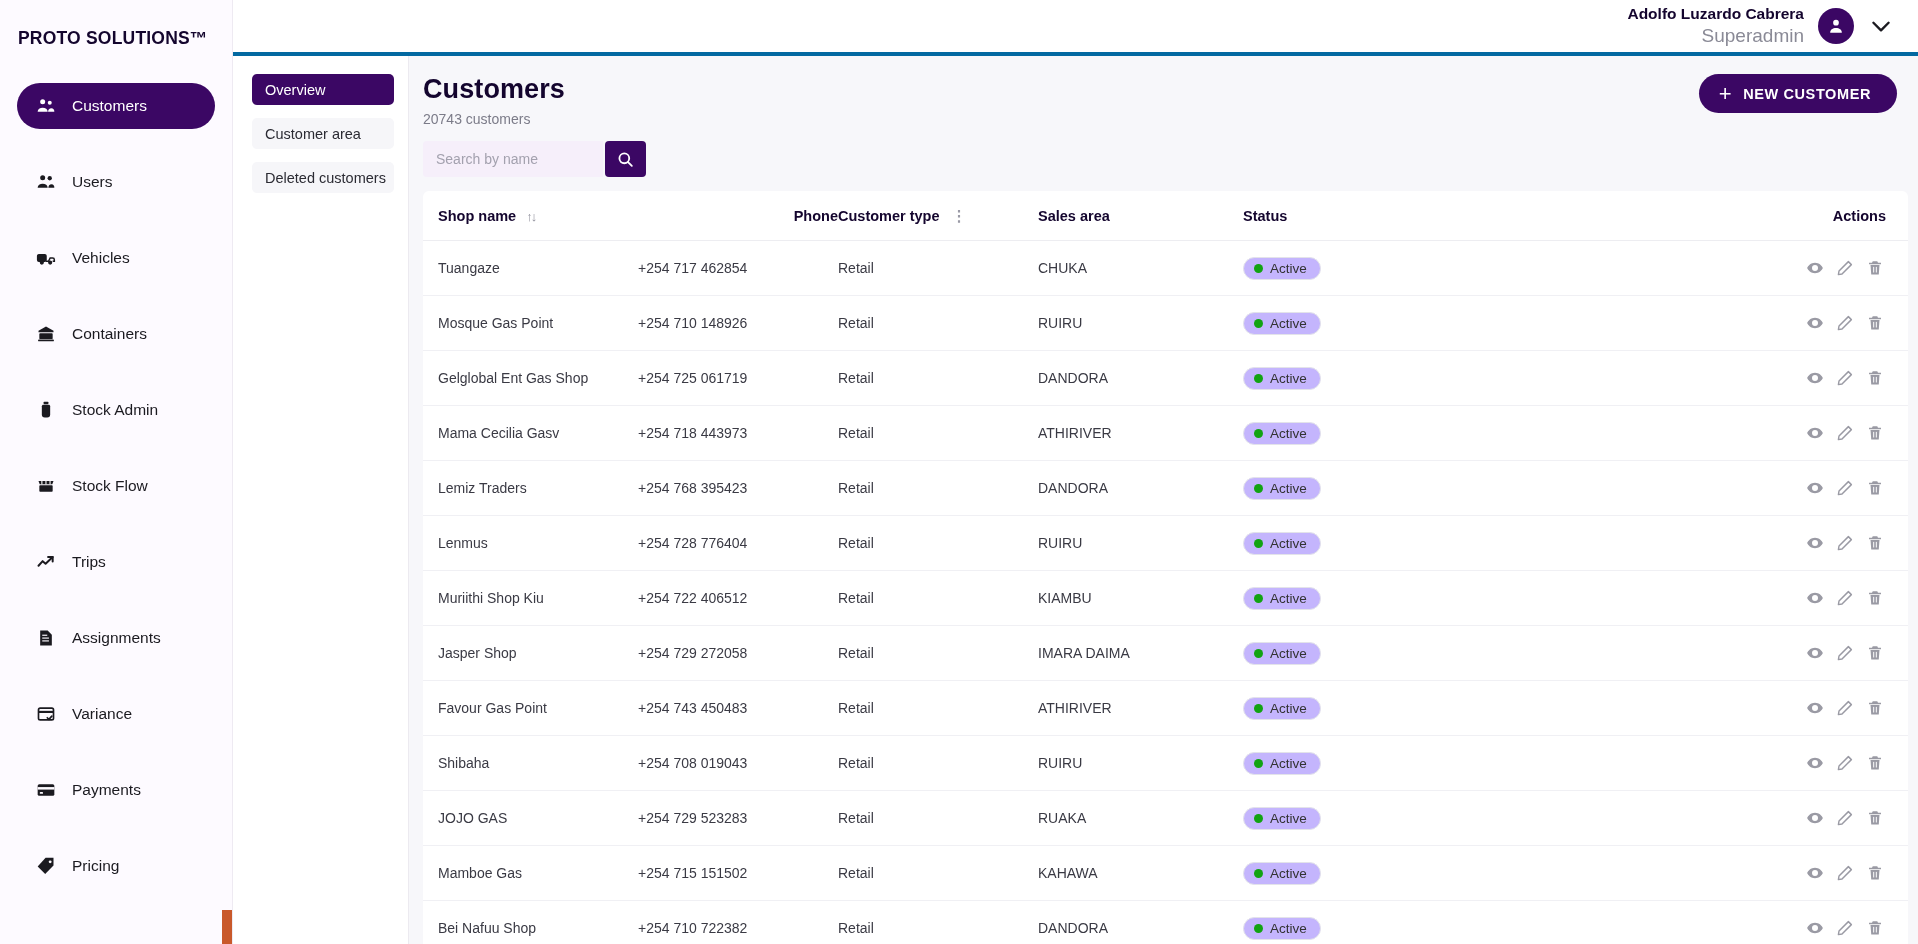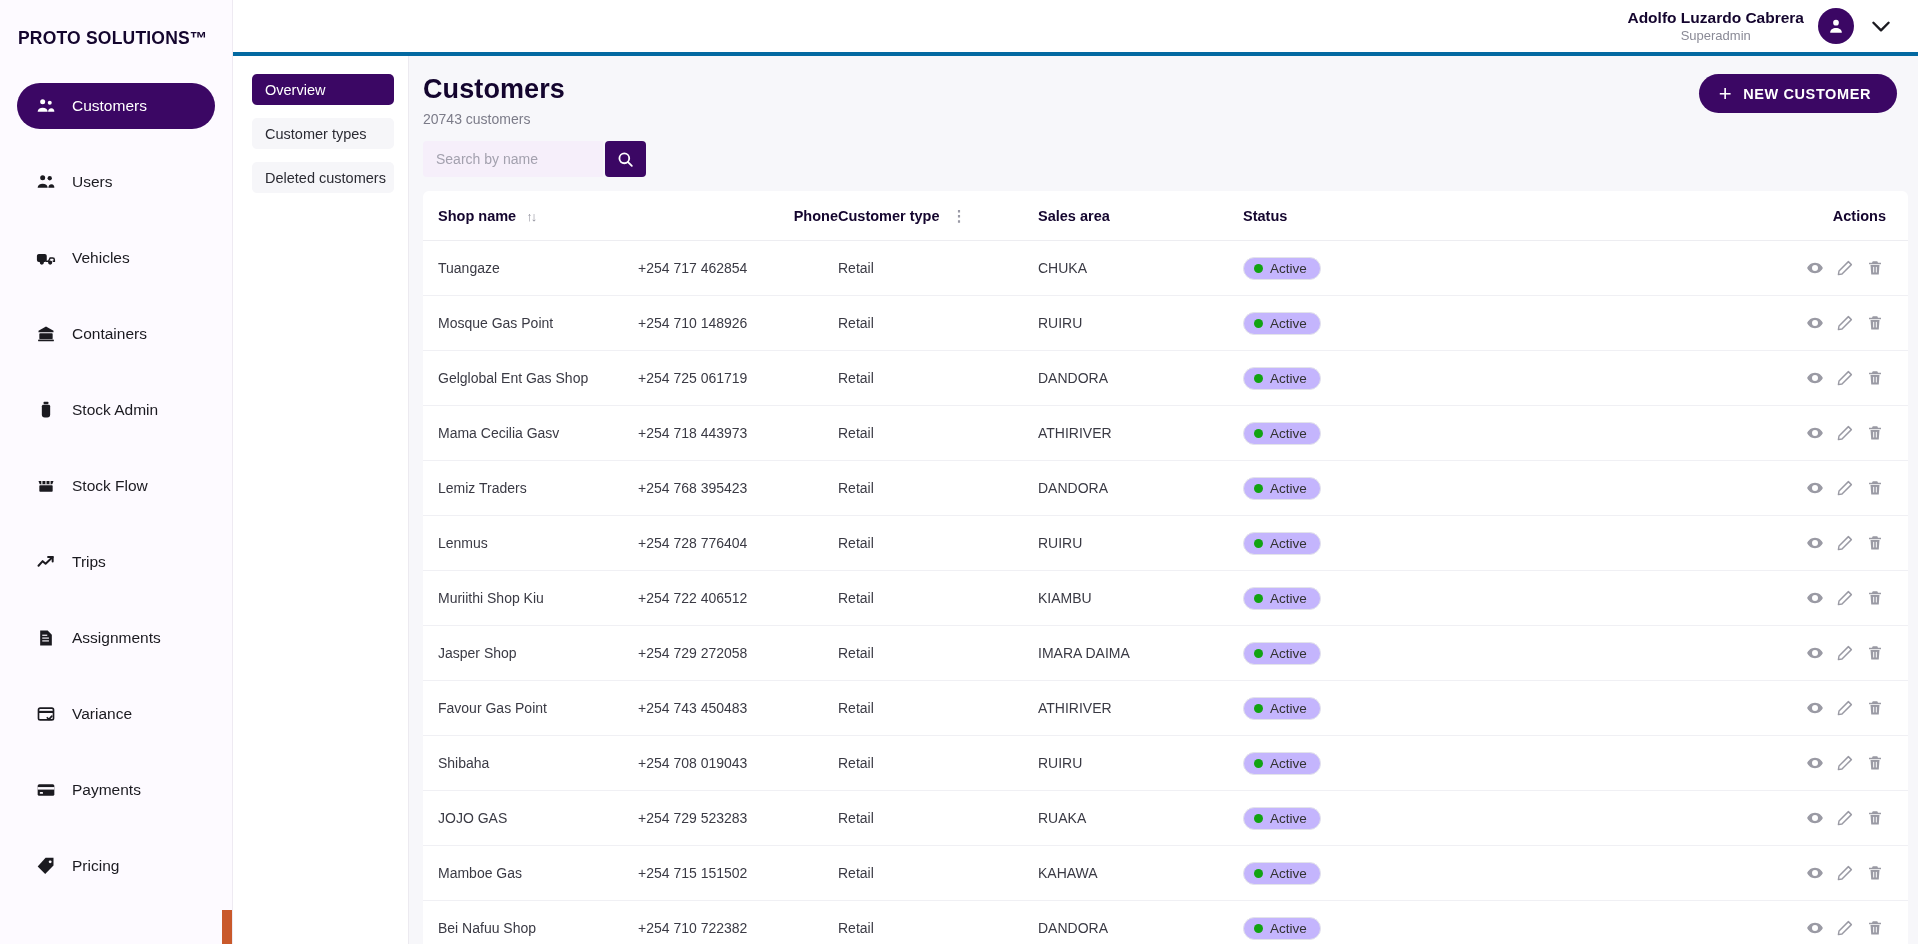--- a/index.html
+++ b/index.html
@@ -37,21 +37,21 @@
   
   .main { flex: 1; display: flex; flex-direction: column; min-width: 0; height: 944px; }
   .topbar {
     height: 56px; flex: 0 0 56px; background: #ffffff;
     display: flex; align-items: center; justify-content: flex-end;
     padding-right: 24px; gap: 14px;
     border-bottom: 4px solid #0369a1;
   }
   .user-text { text-align: right; line-height: 1.25; }
   .user-name { font-size: 15.5px; font-weight: bold; color: #14052e; }
-  .user-role { font-size: 13px; color: #8a8a96; text-align: center; }
+  .user-role { font-size: 19px; color: #8a8a96; }
   .avatar {
     width: 36px; height: 36px; border-radius: 50%;
     background: #3b0764; display: flex; align-items: center; justify-content: center;
   }
   .avatar svg { width: 20px; height: 20px; }
   .chev { width: 26px; height: 26px; display: flex; align-items: center; justify-content: center; cursor: pointer; }
 
   .body-area { flex: 1; display: flex; background: #ffffff; min-height: 0; }
 
   
@@ -296,21 +296,21 @@
       </div>
     </header>
 
     <div class="body-area">
 
       <div class="subnav">
         <div class="subnav-item active">
           <span>Overview</span>
         </div>
         <div class="subnav-item">
-          <span>Customer types</span>
+          <span>Customer area</span>
         </div>
         <div class="subnav-item">
           <span>Deleted customers</span>
         </div>
       </div>
 
       <section class="content">
 
         <div class="page-head">
           <div>

